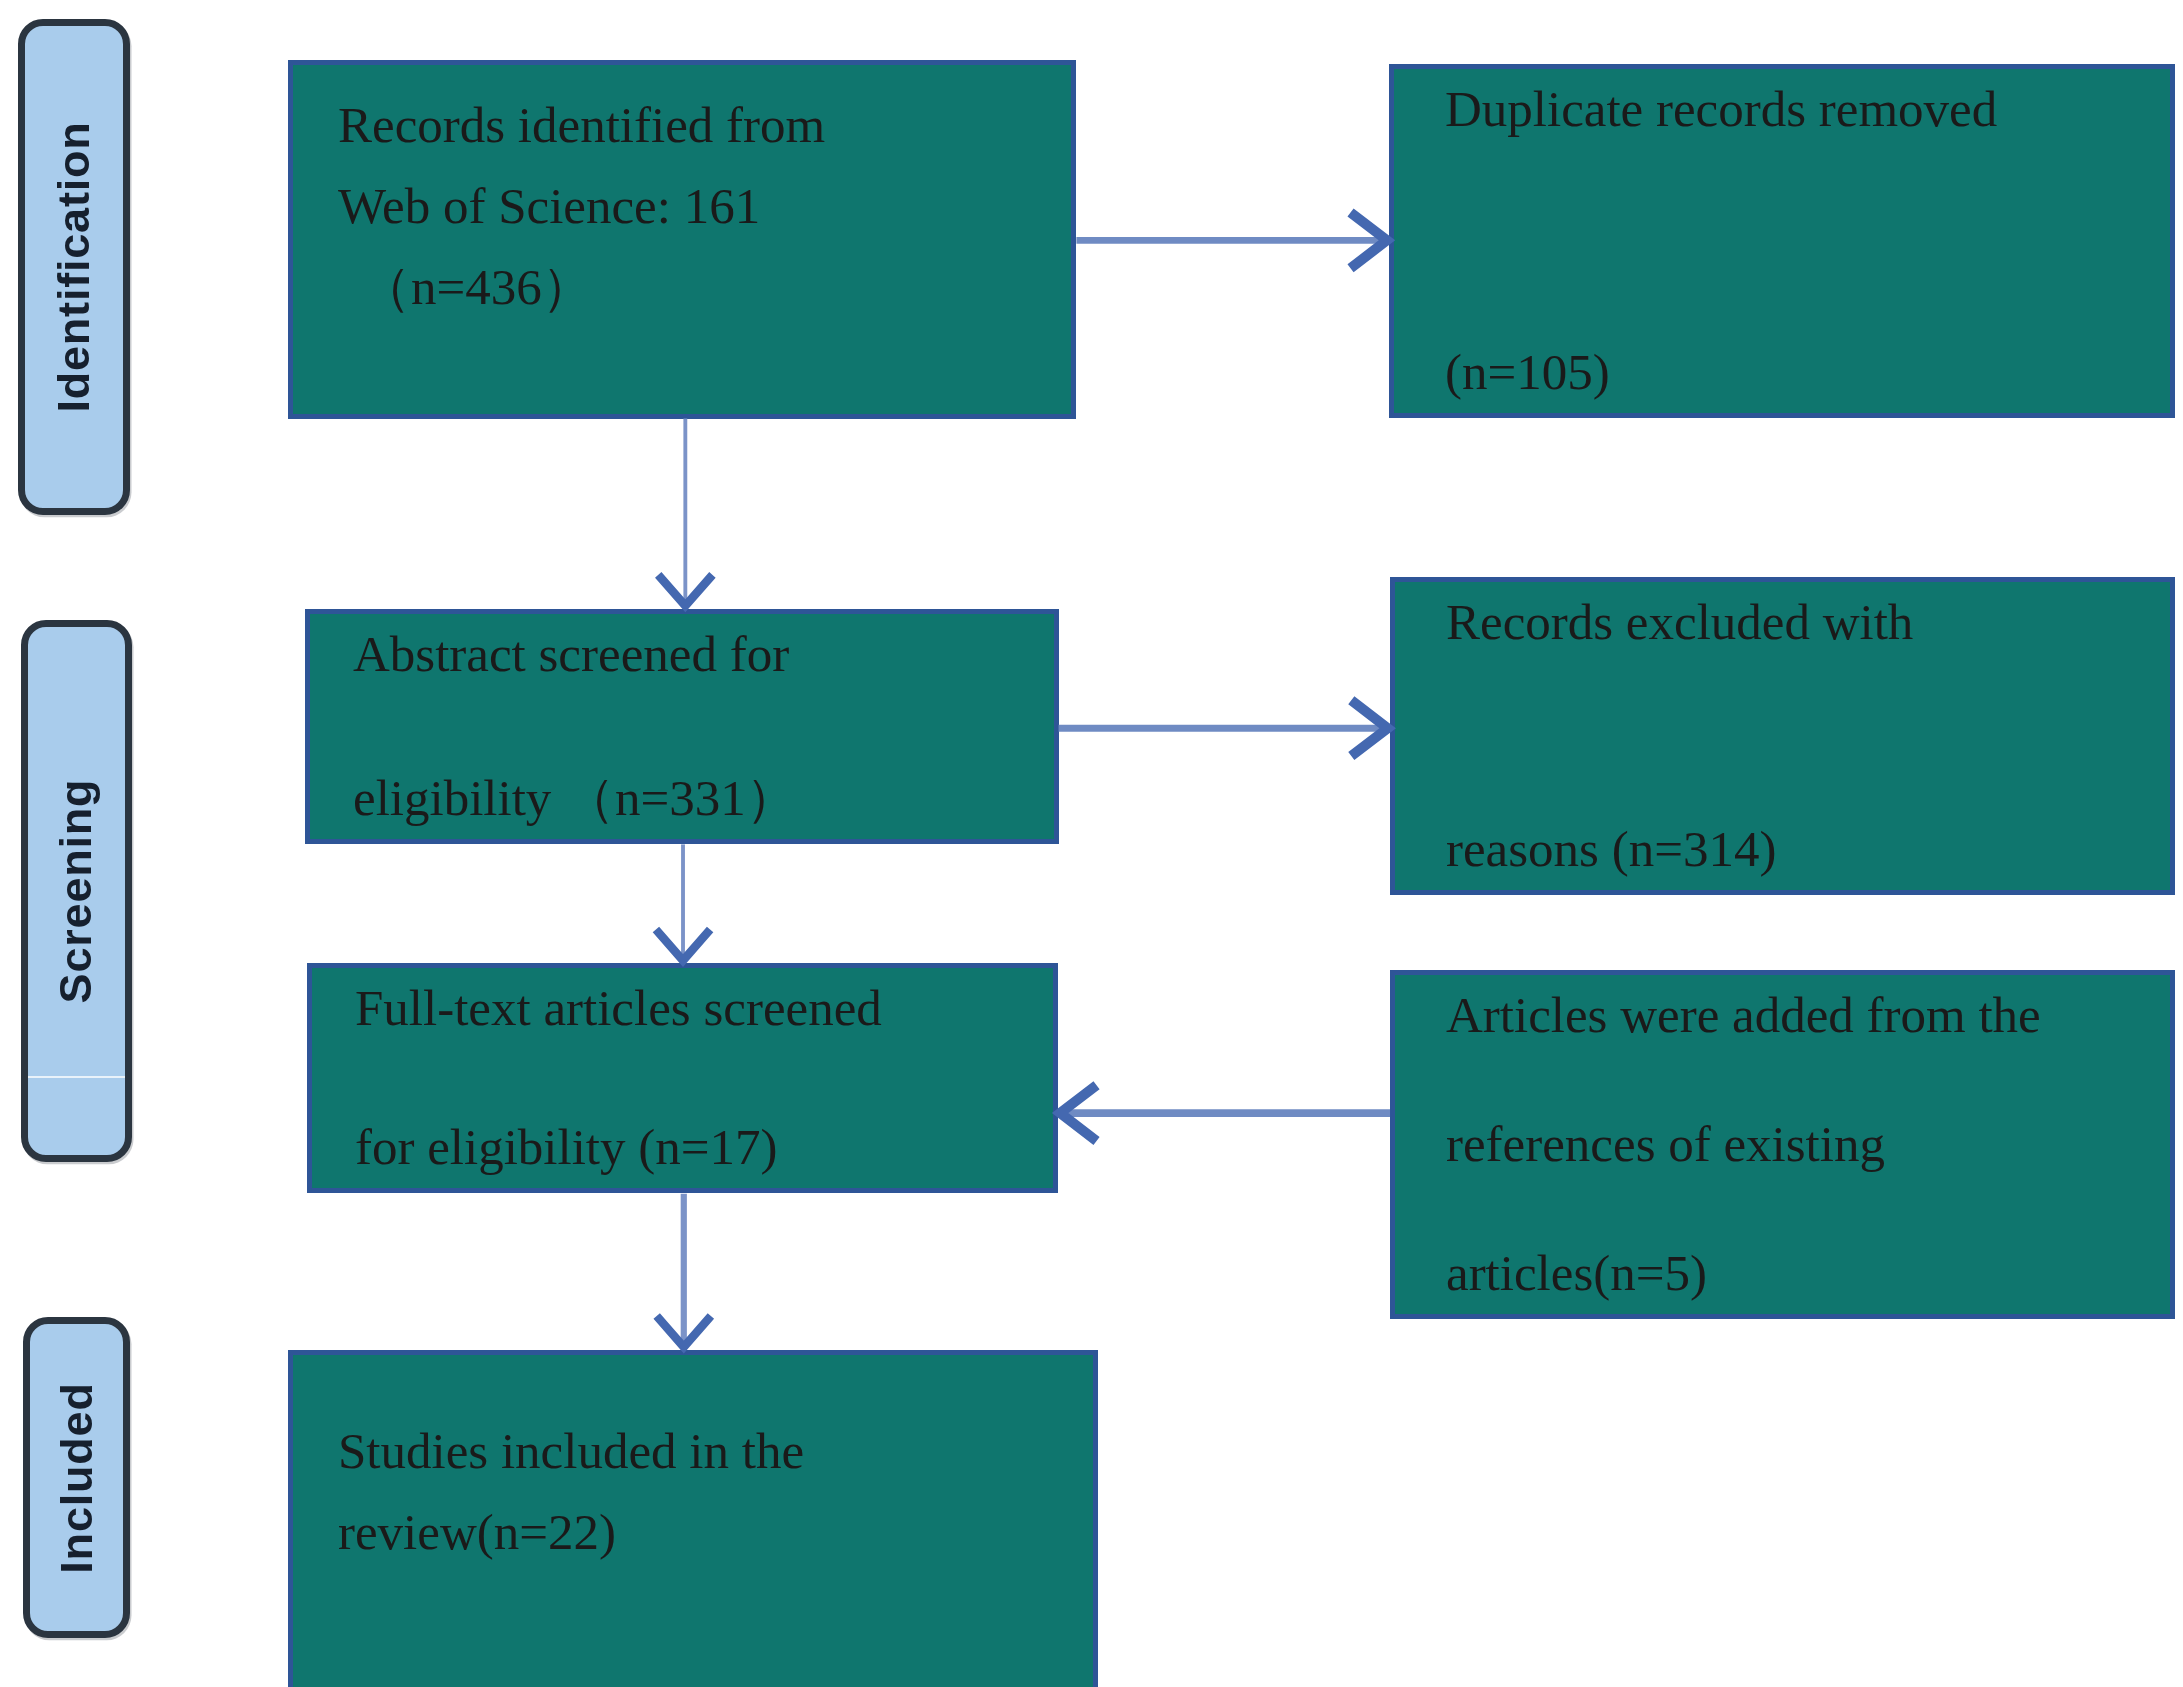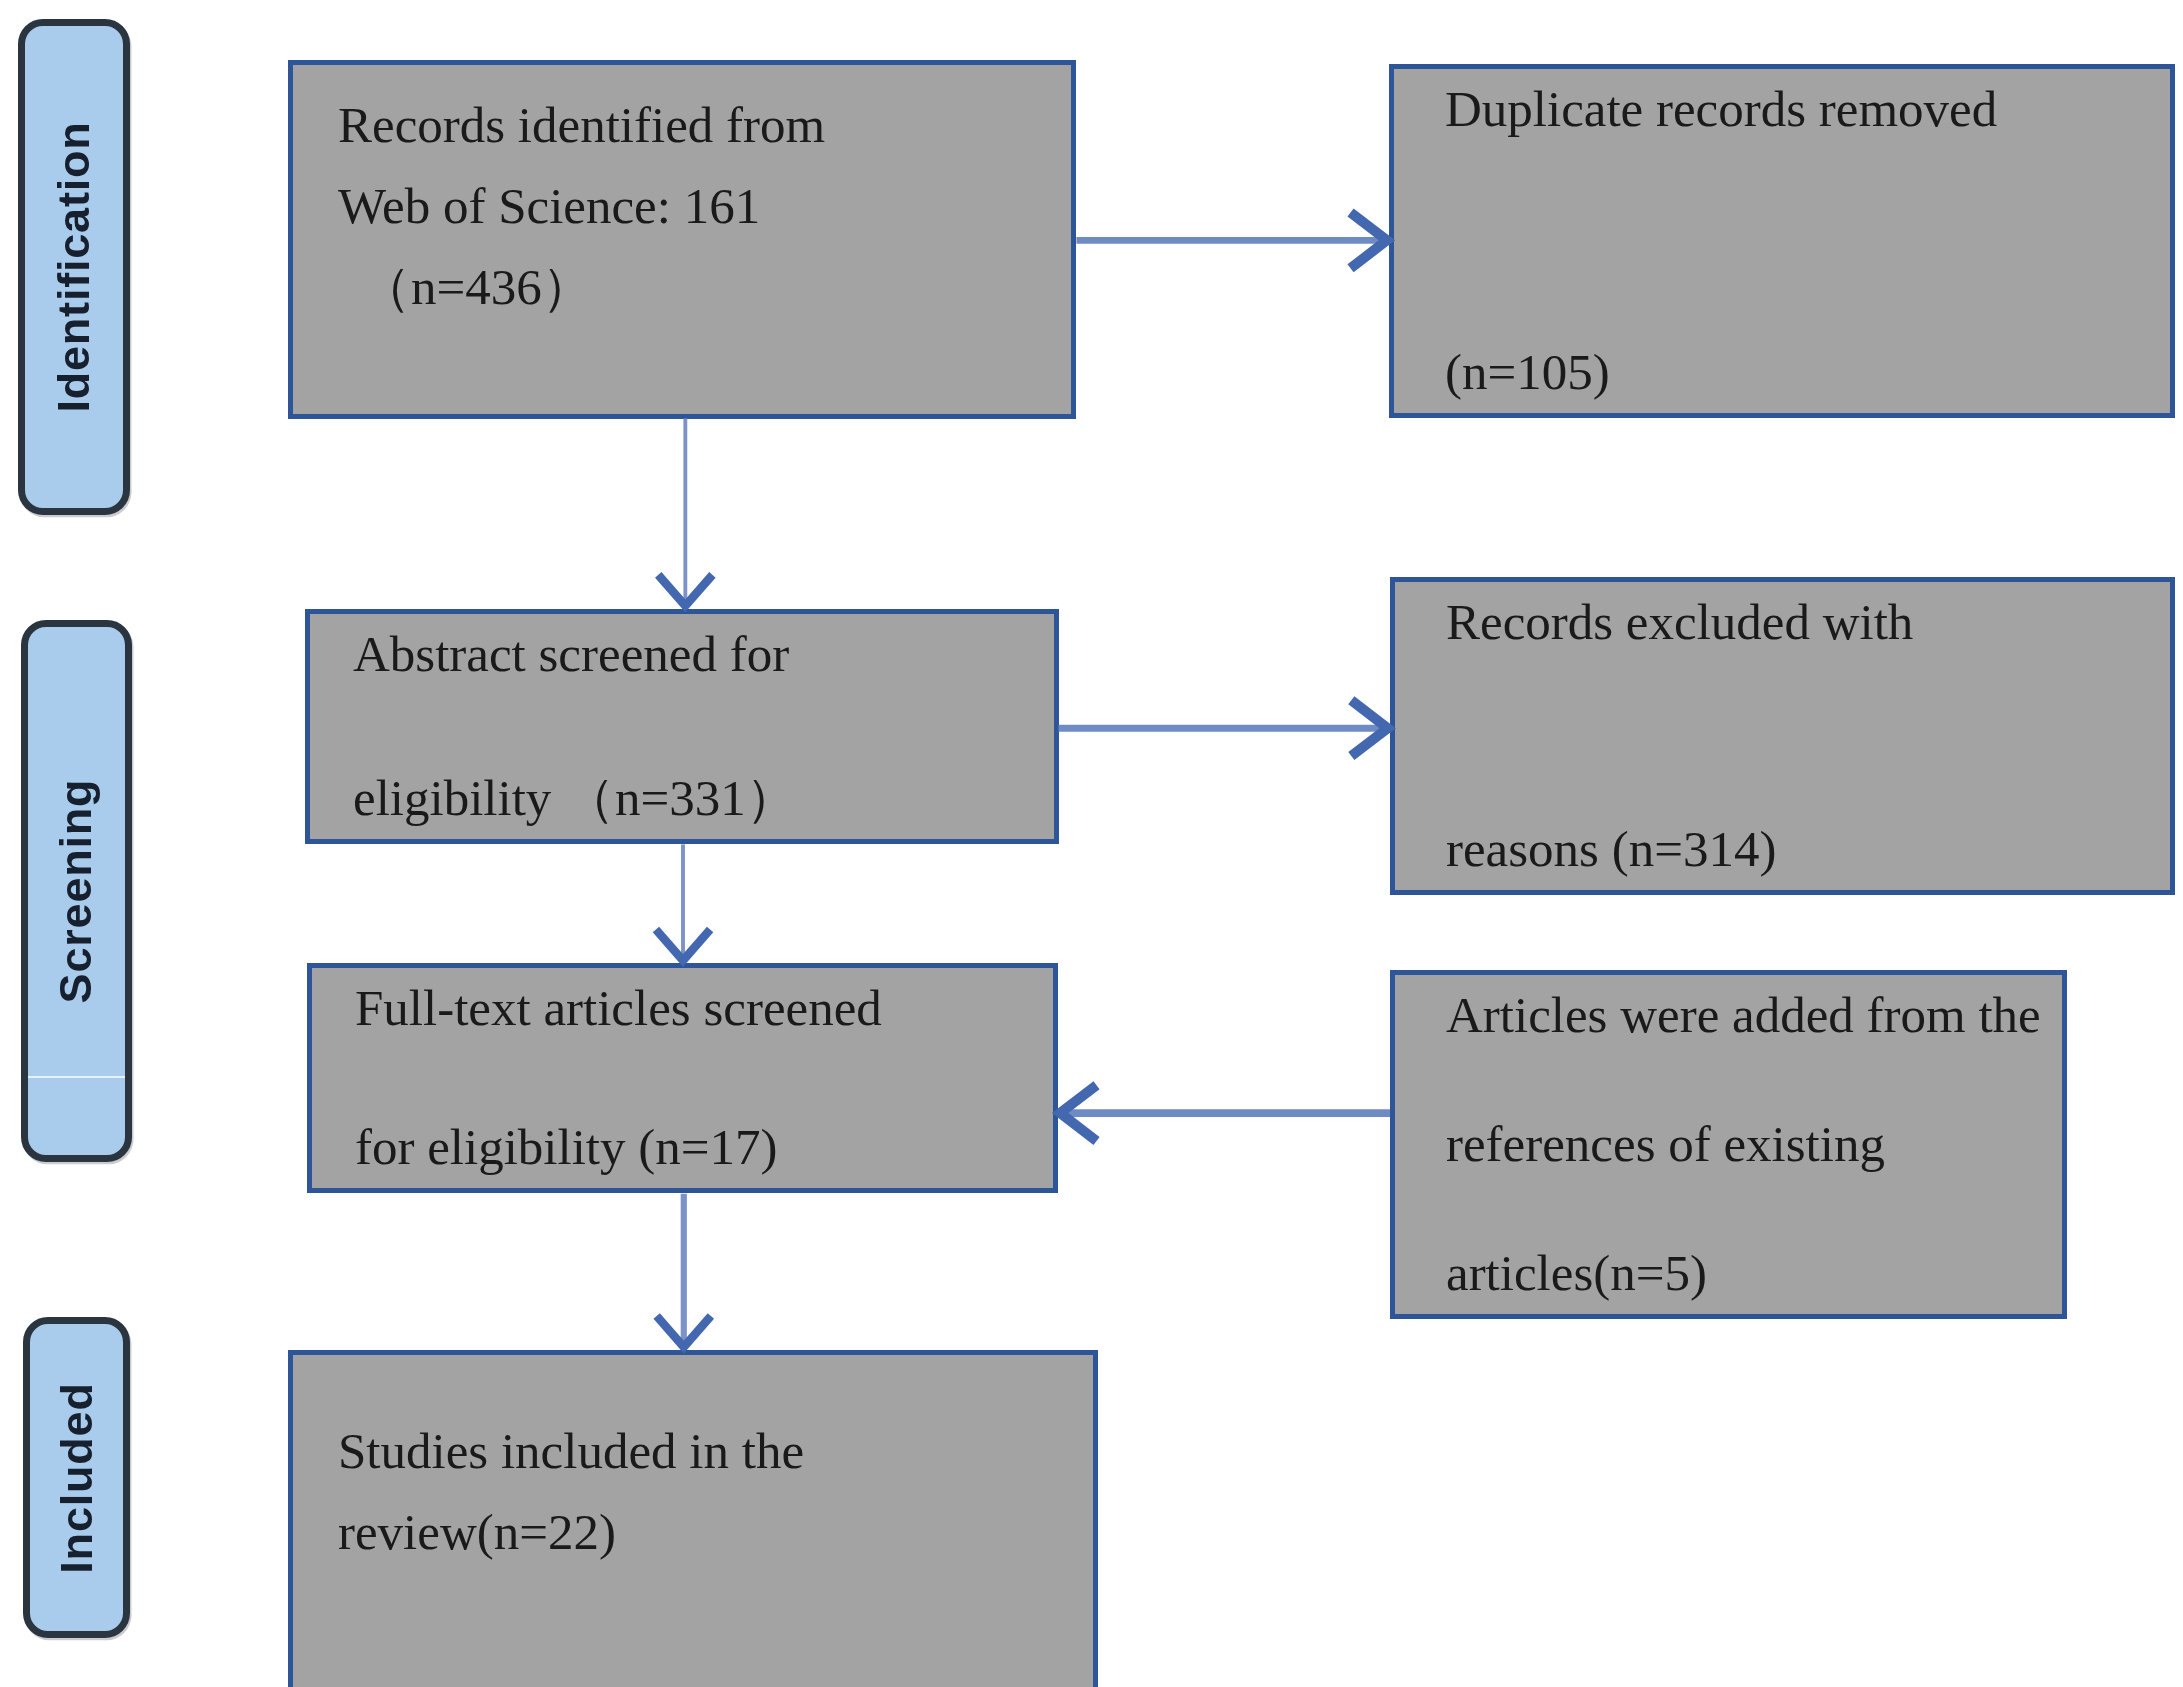--- a/index.html
+++ b/index.html
@@ -32,21 +32,21 @@
   .pill-divider{
     position:absolute;
     left:0;right:0;
     top:85%;
     height:2.3px;
     background:rgba(255,255,255,.75);
   }
   
   .fbox{
     position:absolute;
-    background:#a3a3a3;
+    background:#0f766e;
     border:5.4px solid #2e5597;
     box-sizing:border-box;
     display:flex;
     flex-direction:column;
     color:#1a1a1a;
   }
   .fbox .line{
     font-size:51px;
     line-height:81px;
     white-space:nowrap;
@@ -98,21 +98,21 @@
   <div class="fbox v-center" style="left:1389px;top:64px;width:786px;height:354px;padding:0 11px 0 51px;">
     <div class="line">Duplicate records removed</div>
     <div class="line">(n=105)</div>
   </div>
 
   <div class="fbox v-center" style="left:1390px;top:577px;width:785px;height:318px;padding:0 11px 0 51px;gap:40px;">
     <div class="line">Records excluded with</div>
     <div class="line">reasons (n=314)</div>
   </div>
 
-  <div class="fbox v-center" style="left:1390px;top:970px;width:677px;height:349px;padding:0 7.7px 0 51px;">
+  <div class="fbox v-center" style="left:1390px;top:970px;width:785px;height:349px;padding:0 7.7px 0 51px;">
     <div class="line">Articles were added from the</div>
     <div class="line">references of  existing</div>
     <div class="line">articles(n=5)</div>
   </div>
 
   <svg id="arrow-layer" width="2183" height="1688" viewBox="0 0 2819 2179">
 
     <g>
       <path d="M1390,310 H1786" stroke="#6f8bc3" stroke-width="9" fill="none"></path>
       <polyline points="1744,274 1791,310 1744,346" stroke="#4468b0" stroke-width="13" fill="none"></polyline>

